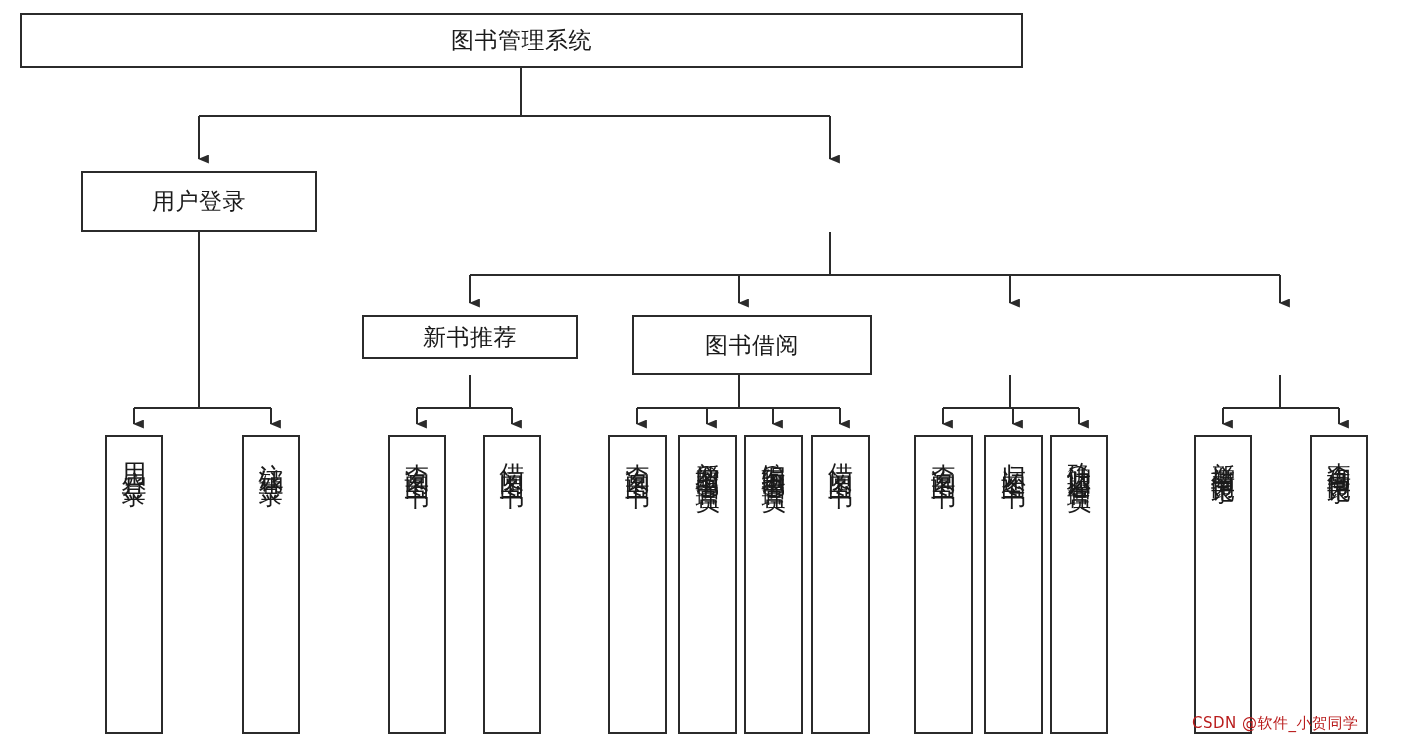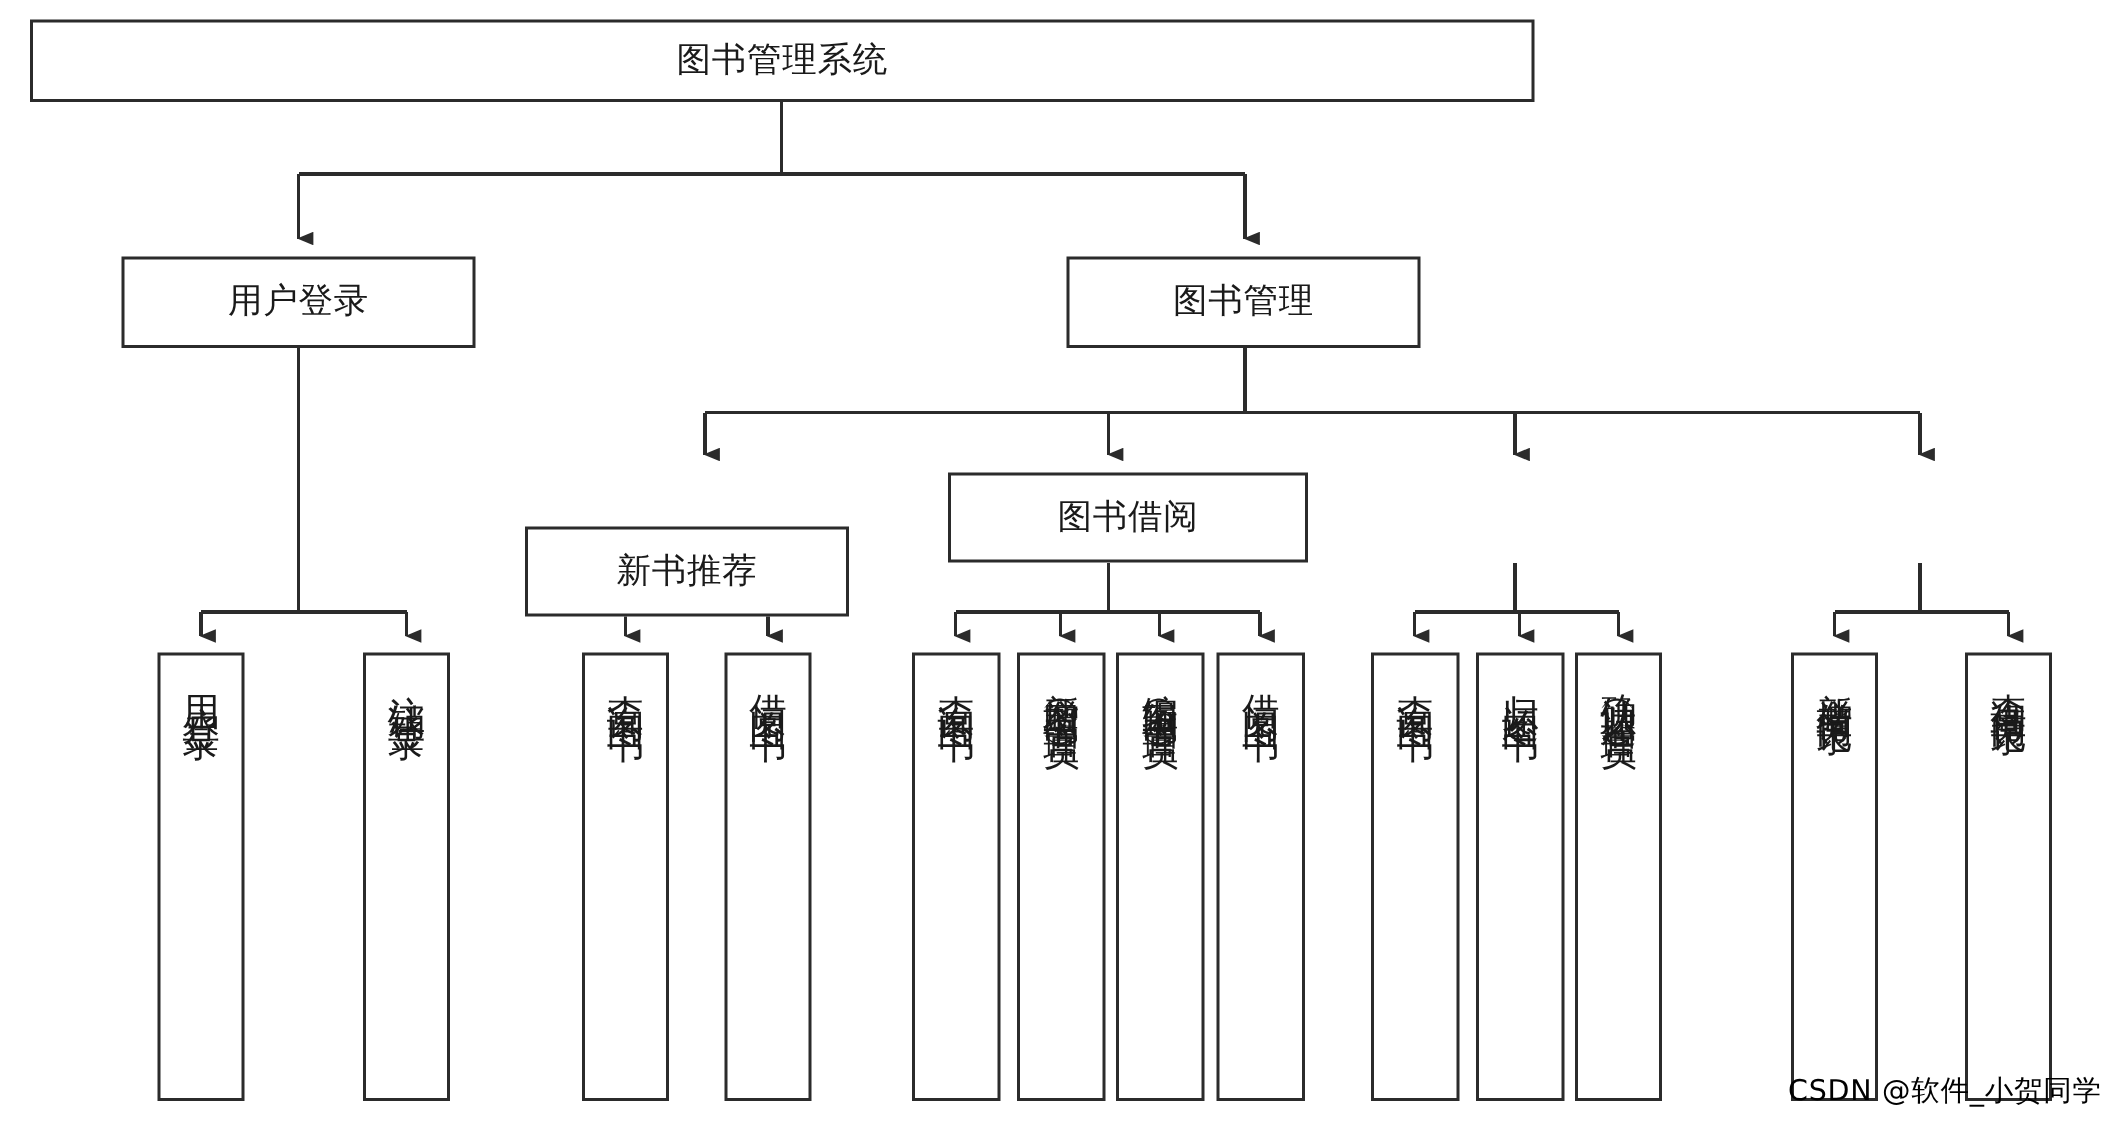--- a/index.html
+++ b/index.html
@@ -56,22 +56,22 @@
     letter-spacing: 7px;
     line-height: 1.0;
     white-space: nowrap;
   }
   .node.vert.tight .label {
     letter-spacing: 4px;
     font-size: 24px;
   }
   .watermark {
     position: absolute;
-    font-size: 19px;
-    color: #000000;
+    font-size: 15px;
+    color: #b91c1c;
     white-space: nowrap;
     letter-spacing: 0.5px;
     text-align: center;
   }
 </style>
 </head>
 <body>
 
 <div id="canvas">
 
@@ -125,25 +125,22 @@
     </g>
   </svg>
 
   <div class="node horiz" style="left: 20px; top: 13px; width: 1003px; height: 55px;">
     <span class="label">图书管理系统</span>
   </div>
 
   <div class="node horiz" style="left: 81px; top: 171px; width: 236px; height: 61px;">
     <span class="label">用户登录</span>
   </div>
-  <div class="node horiz" style="left: 711px; top: 171px; width: 236px; height: 61px;">
-    <span class="label">图书管理</span>
-  </div>
 
-  <div class="node horiz" style="left: 350px; top: 315px; width: 216px; height: 60px; margin-top: 36px;">
+  <div class="node horiz" style="left: 362px; top: 315px; width: 216px; height: 44px;">
     <span class="label">新书推荐</span>
   </div>
   <div class="node horiz" style="left: 632px; top: 315px; width: 240px; height: 60px;">
     <span class="label">图书借阅</span>
   </div>
 
   <div class="node vert" style="left: 105px; top: 435px; width: 58px; height: 299px;">
     <span class="label">用户登录</span>
   </div>
   <div class="node vert" style="left: 242px; top: 435px; width: 58px; height: 299px;">

